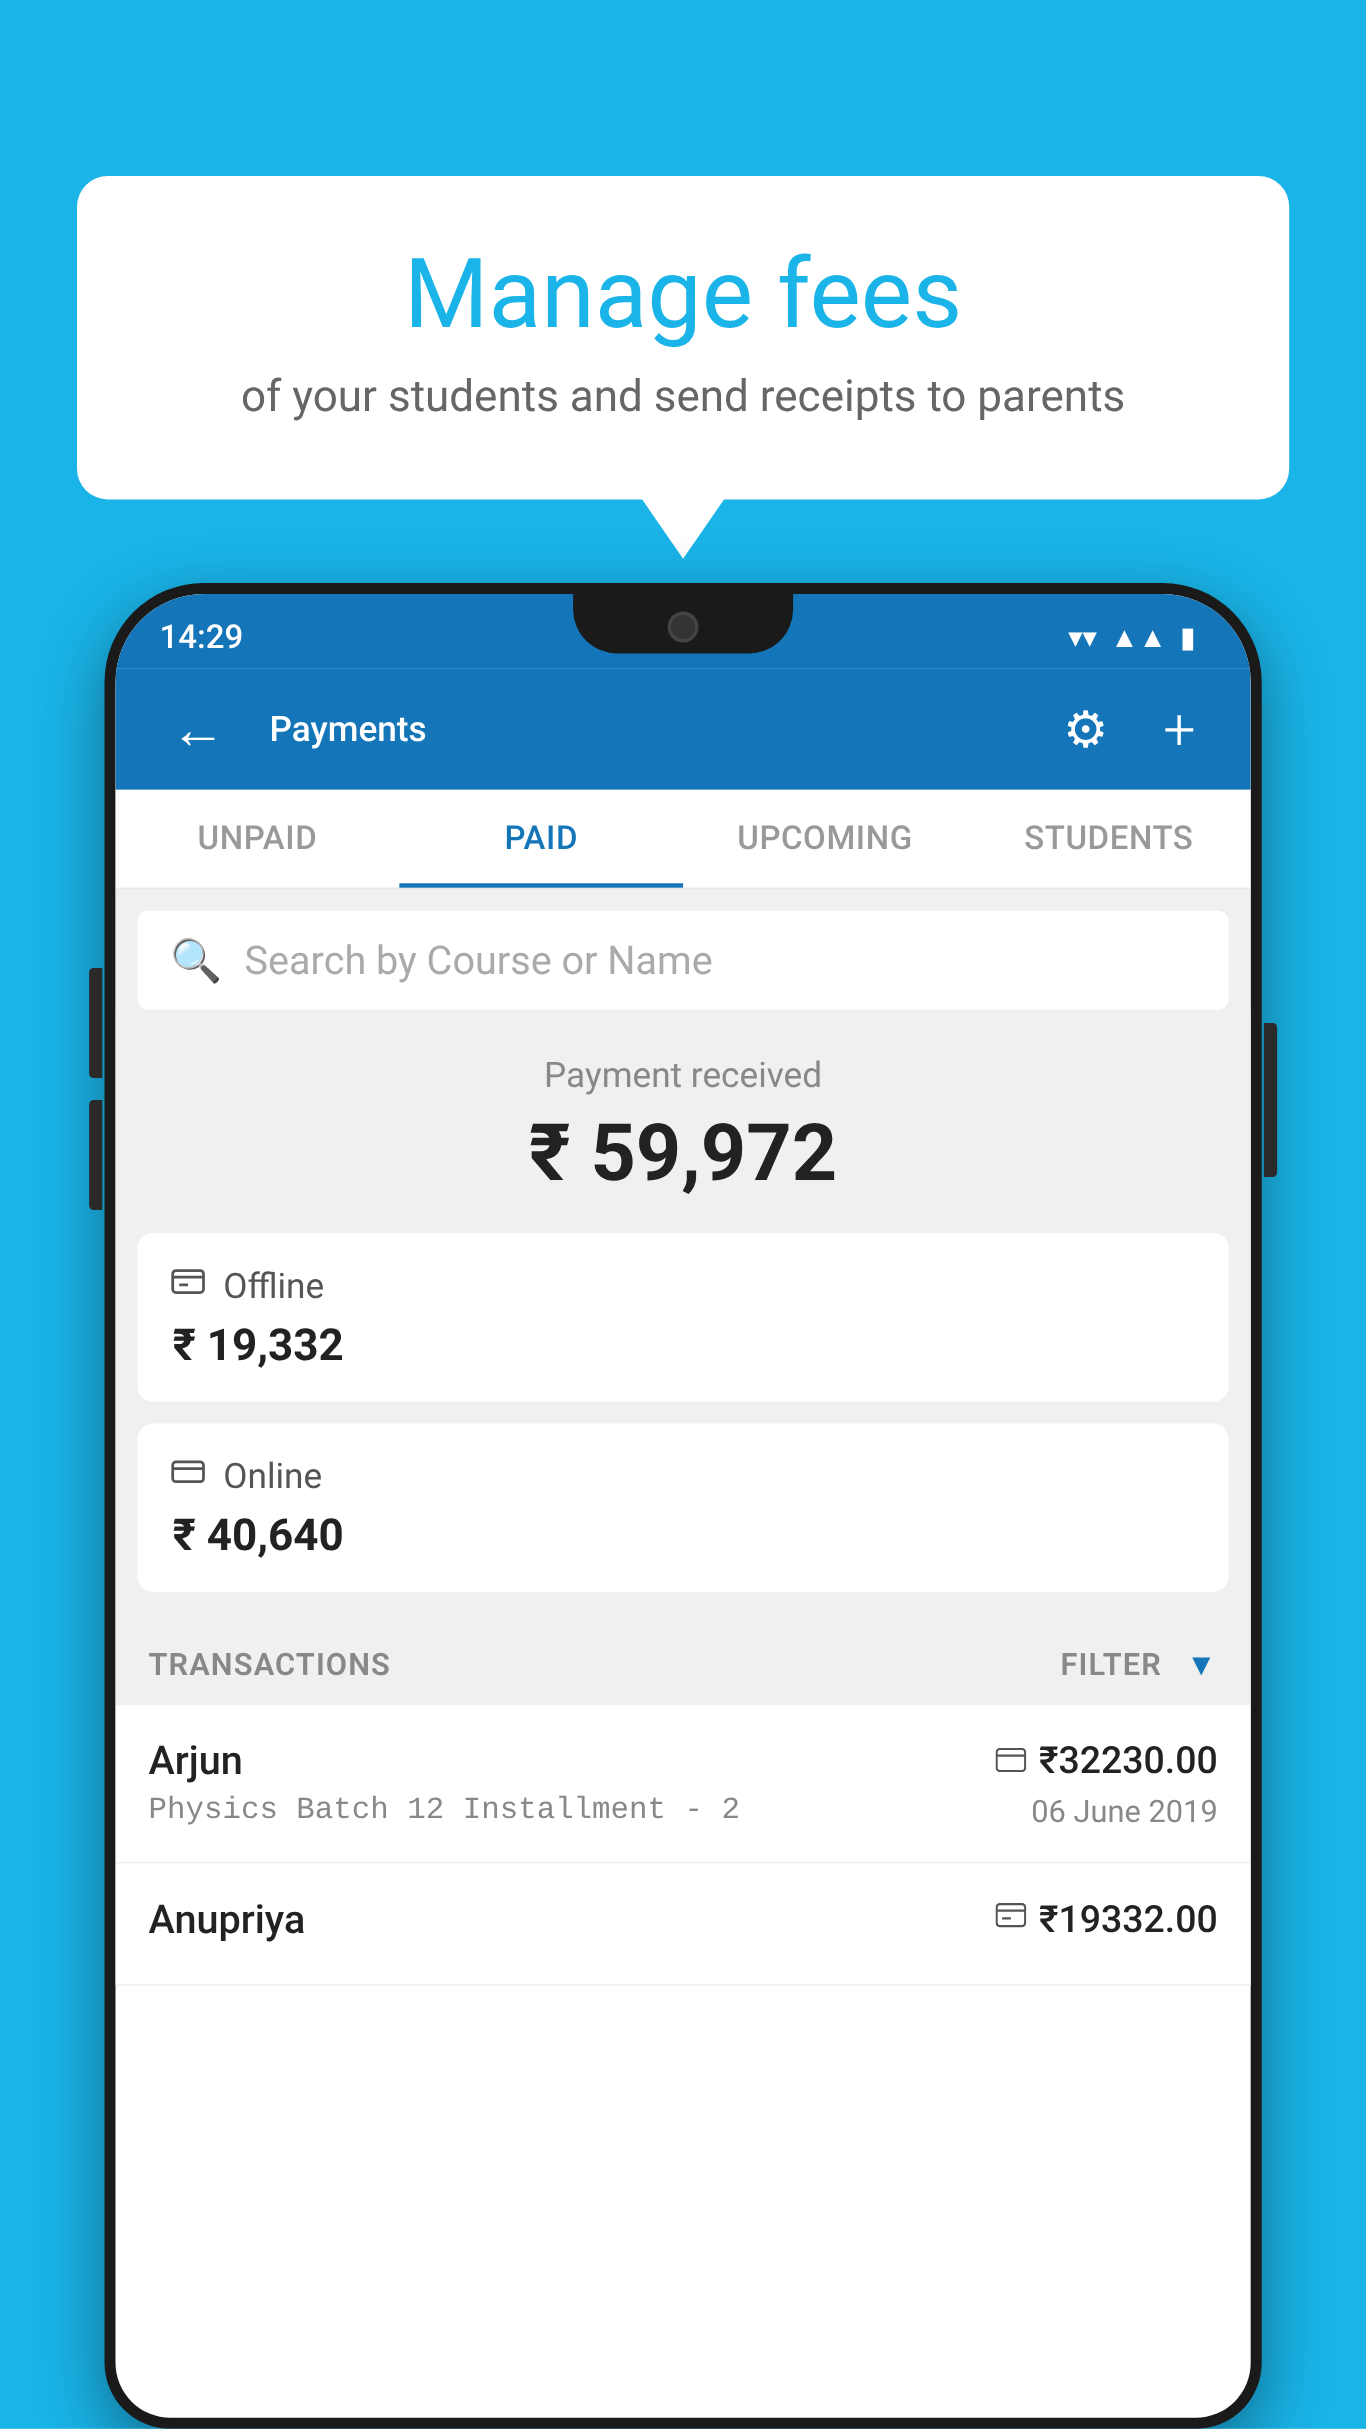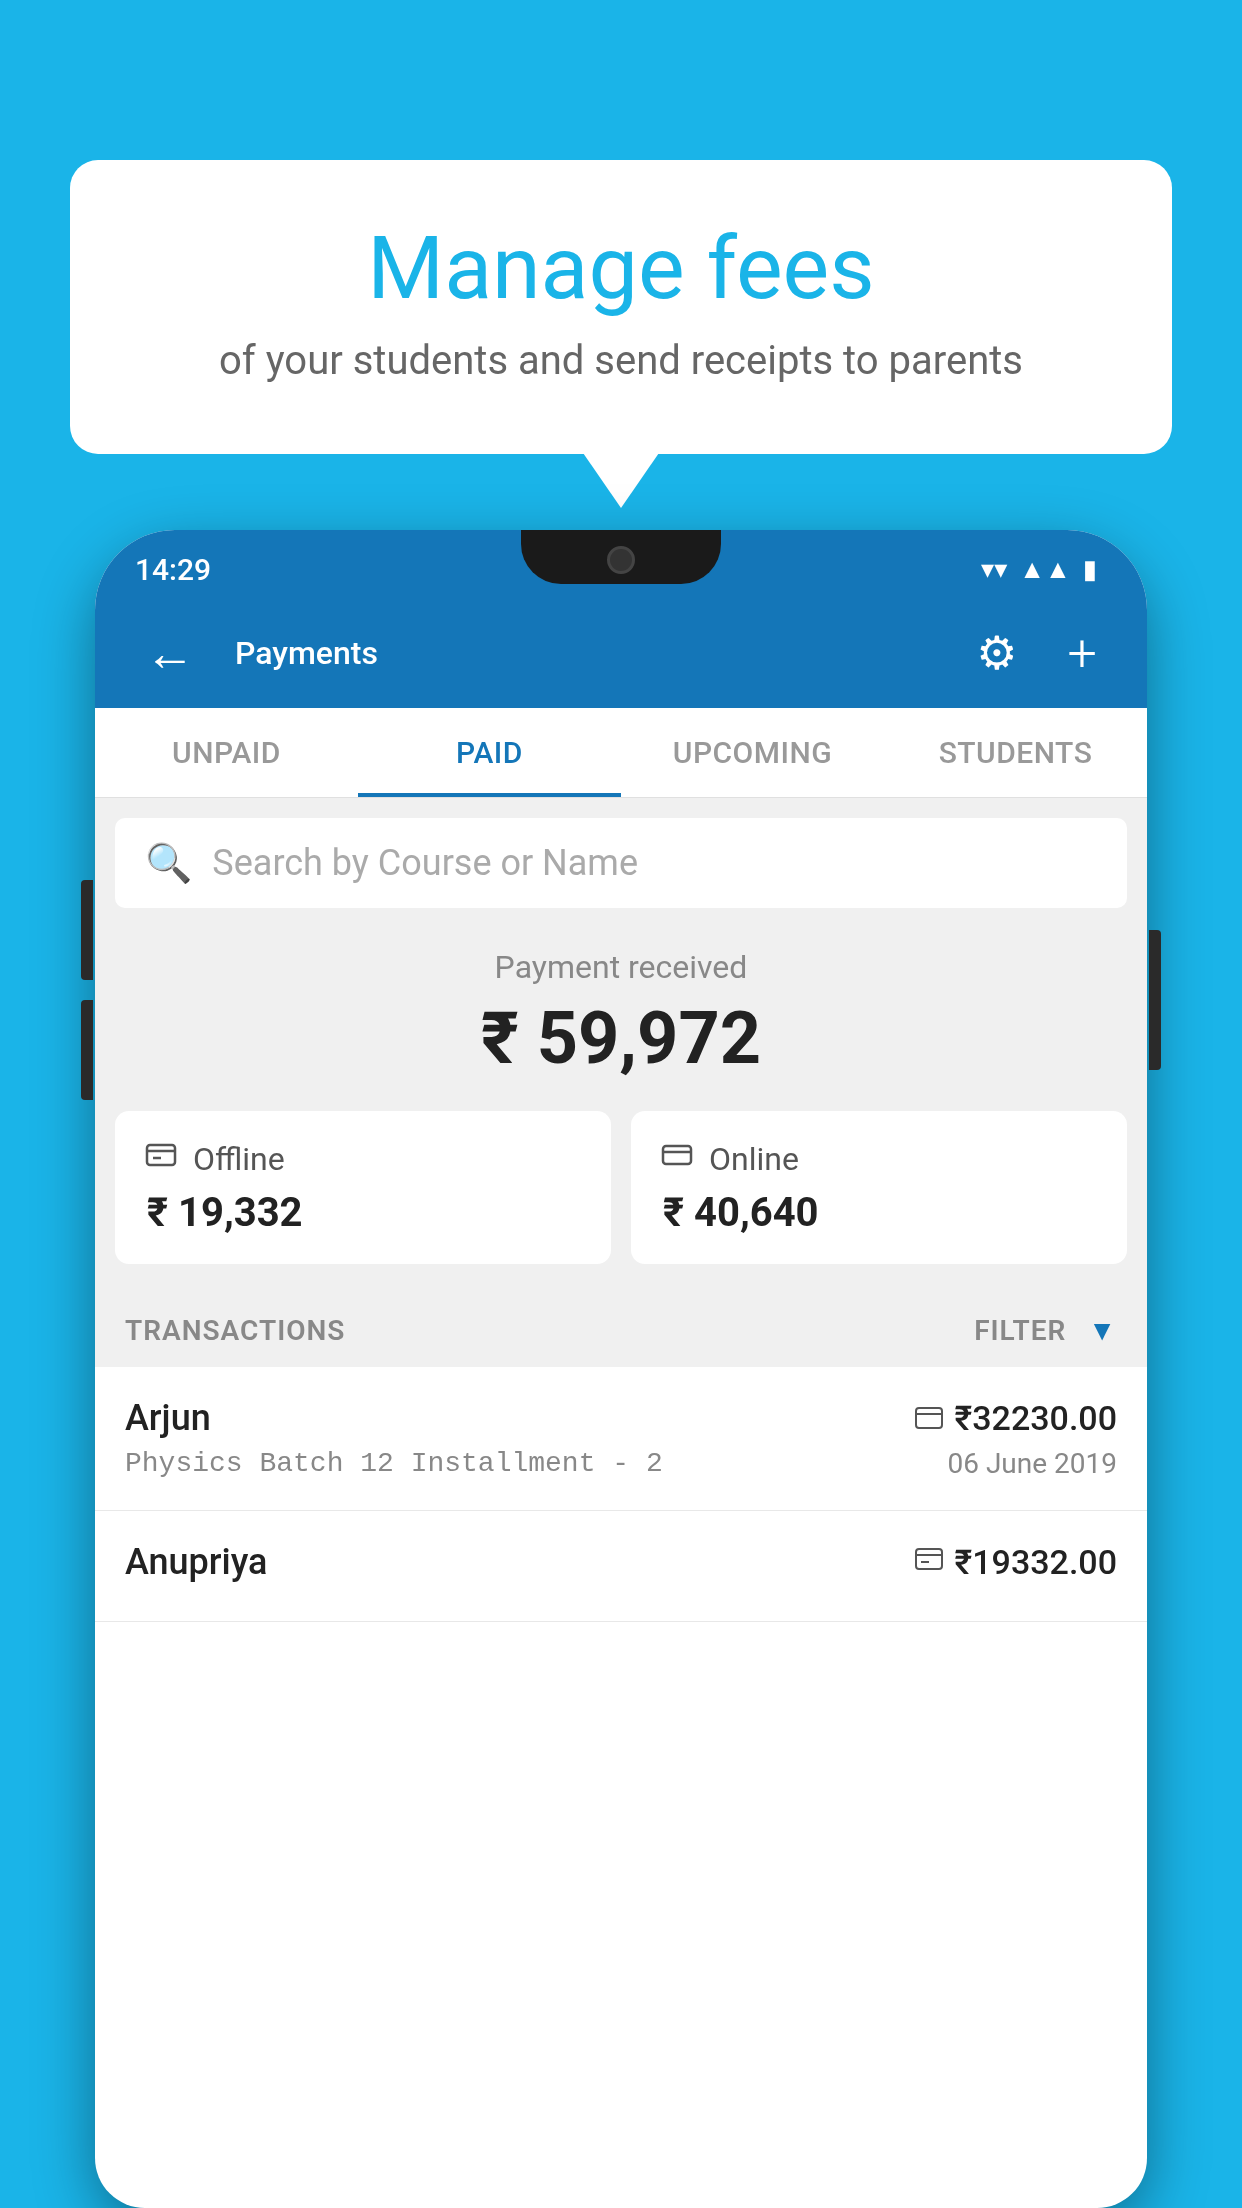--- a/index.html
+++ b/index.html
@@ -51,20 +51,21 @@
 
     
     .phone-frame {
       position: absolute;
       top: 530px;
       left: 95px;
       right: 95px;
       bottom: 0px;
       background: #1a1a1a;
       border-radius: 90px 90px 60px 60px;
+      padding: 10px;
       box-shadow: 0 20px 60px rgba(0,0,0,0.4);
     }
 
     .phone-inner {
       background: white;
       border-radius: 80px 80px 50px 50px;
       overflow: hidden;
       height: 100%;
       position: relative;
     }
@@ -228,20 +229,21 @@
       font-weight: 700;
       color: #222;
     }
 
     
     .payment-cards {
       display: flex;
       gap: 20px;
       padding: 0 20px 30px;
       background: #f0f0f0;
+      flex-direction: column;
     }
     .payment-card {
       flex: 1;
       background: white;
       border-radius: 14px;
       padding: 28px 30px;
     }
     .payment-card-header {
       display: flex;
       align-items: center;

